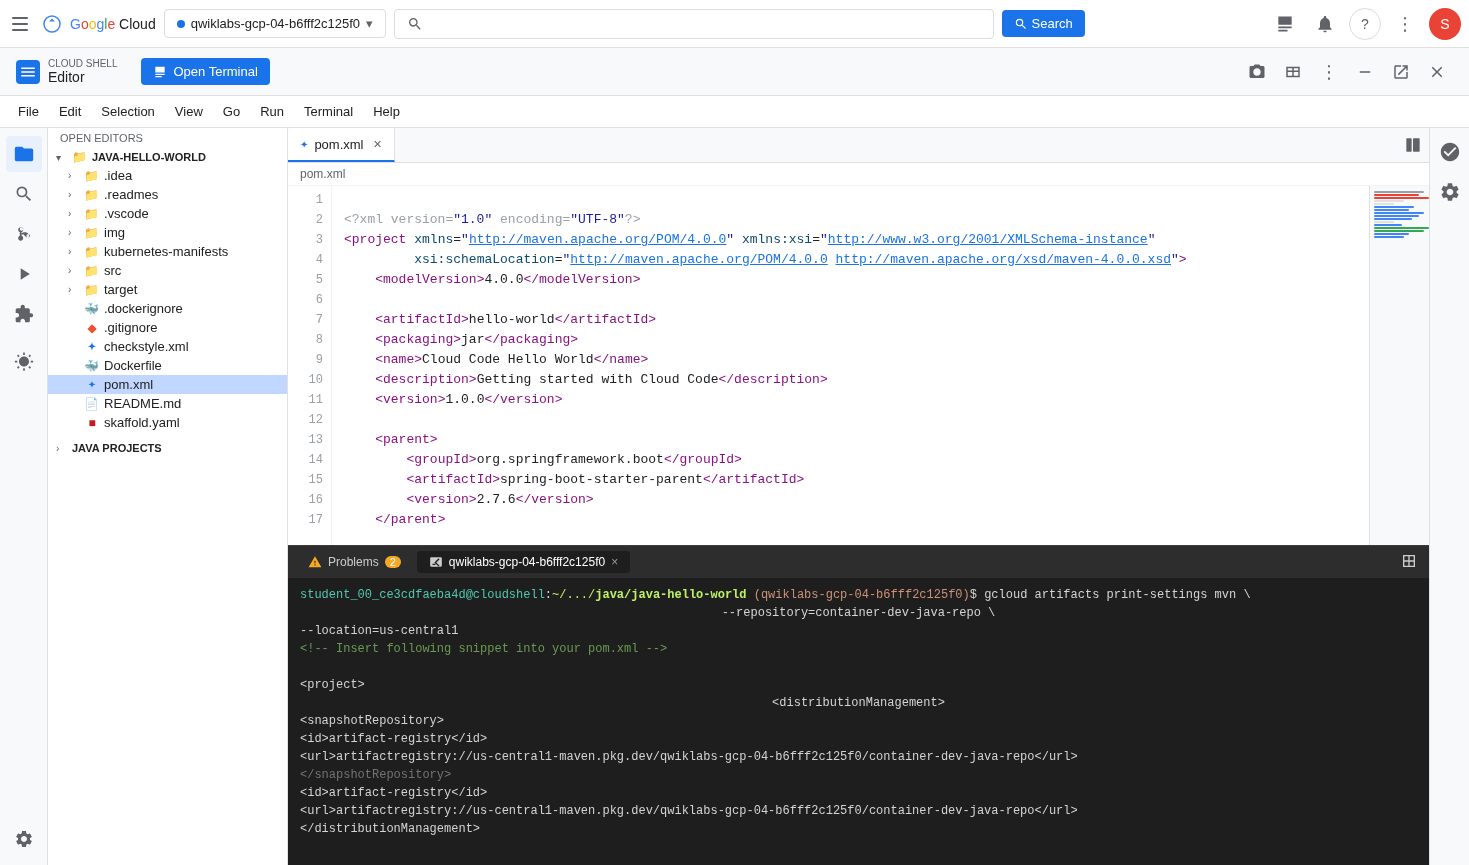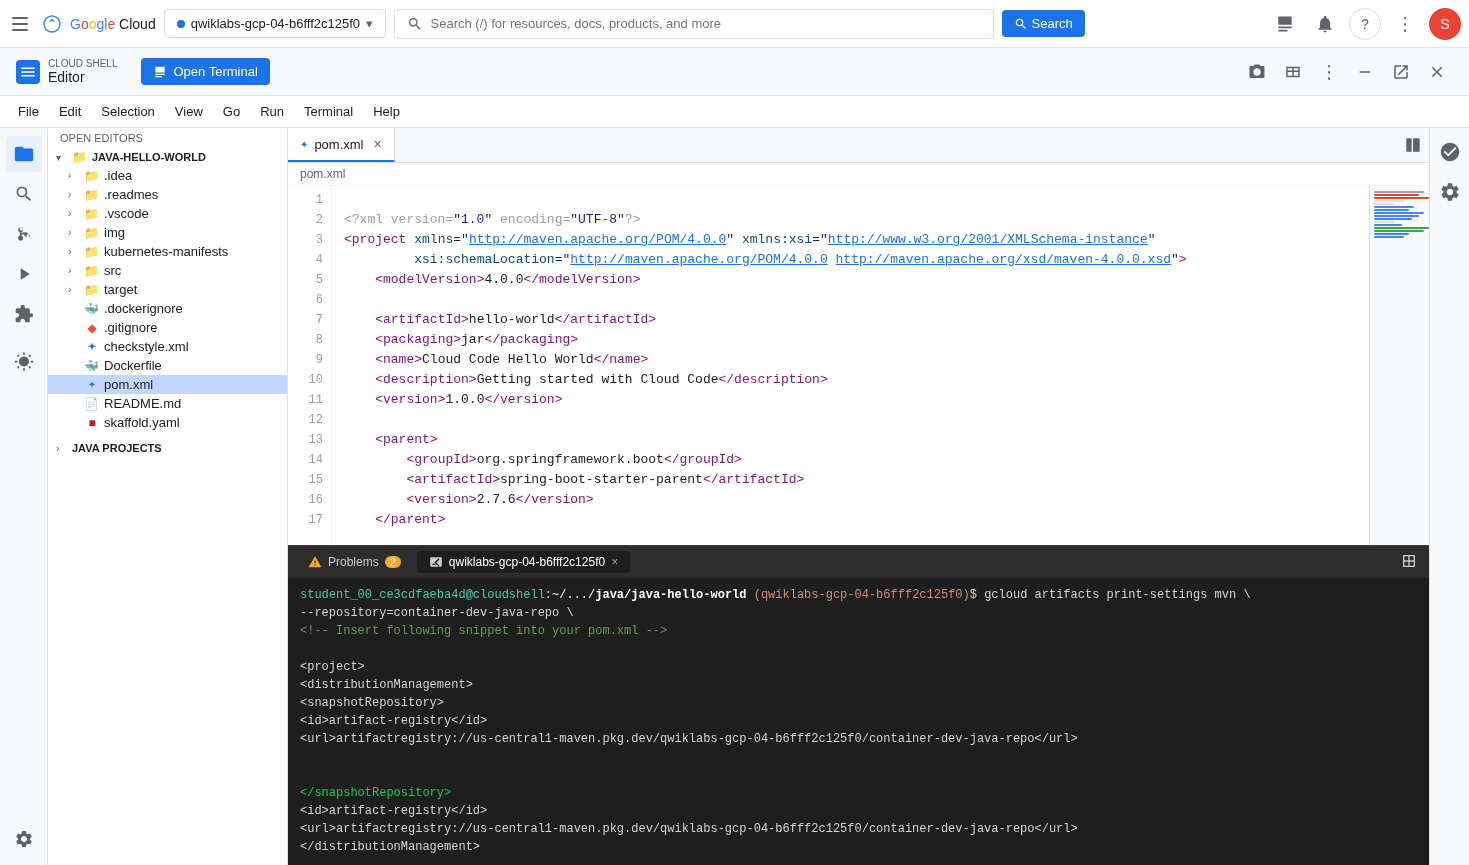--- a/index.html
+++ b/index.html
@@ -113,21 +113,21 @@
 
     
     .terminal-panel { height: 320px; background: #1e1e1e; display: flex; flex-direction: column; border-top: 1px solid #3c3c3c; }
     .terminal-tabs { display: flex; align-items: center; background: #2d2d2d; height: 32px; padding: 0 8px; gap: 4px; }
     .terminal-tab { display: flex; align-items: center; gap: 6px; padding: 4px 12px; font-size: 12px; color: #ccc; cursor: pointer; border-radius: 4px; }
     .terminal-tab.active { background: #1e1e1e; color: #fff; }
     .terminal-tab-close { font-size: 12px; color: #999; }
     .terminal-content { flex: 1; padding: 8px 12px; font-family: 'Consolas', 'Courier New', monospace; font-size: 12px; color: #d4d4d4; overflow-y: auto; line-height: 18px; }
     .terminal-split-btn { margin-left: auto; color: #ccc; cursor: pointer; font-size: 14px; padding: 4px; }
     .prompt-green { color: #4ec9b0; }
-    .prompt-blue { color: #ffffff; }
+    .prompt-blue { color: #bef264; }
     .prompt-yellow { color: #ce9178; }
     .prompt-white { color: #d4d4d4; }
     .terminal-comment { color: #6a9955; }
 
     
     .minimap-content { padding: 4px 2px; }
     .mini-line { height: 2px; margin: 1px 2px; border-radius: 1px; background: #e0e0e0; }
     .mini-line.red { background: #ea4335; }
     .mini-line.green { background: #34a853; }
     .mini-line.blue { background: #4285f4; }
@@ -155,21 +155,20 @@
   <div class="project-selector">
     <div class="project-dot"></div>
     <span>qwiklabs-gcp-04-b6fff2c125f0</span>
     <span style="margin-left:auto;color:#5f6368;">▾</span>
   </div>
 
   <div class="search-bar">
     <svg width="16" height="16" viewBox="0 0 24 24" fill="#5f6368">
         <path d="M15.5 14h-.79l-.28-.27A6.471 6.471 0 0016 9.5 6.5 6.5 0 109.5 16c1.61 0 3.09-.59 4.23-1.57l.27.28v.79l5 4.99L20.49 19l-4.99-5zm-6 0C7.01 14 5 11.99 5 9.5S7.01 5 9.5 5 14 7.01 14 9.5 11.99 14 9.5 14z"></path>
       </svg>
-    <input type="text" placeholder="Search (/) for resources, docs, products, and more" style="">
   </div>
 
   <button class="search-button">
     <svg width="14" height="14" viewBox="0 0 24 24" fill="white">
         <path d="M15.5 14h-.79l-.28-.27A6.471 6.471 0 0016 9.5 6.5 6.5 0 109.5 16c1.61 0 3.09-.59 4.23-1.57l.27.28v.79l5 4.99L20.49 19l-4.99-5zm-6 0C7.01 14 5 11.99 5 9.5S7.01 5 9.5 5 14 7.01 14 9.5 11.99 14 9.5 14z"></path>
       </svg>
     <span>Search</span>
   </button>
 
   <div class="topbar-right">
@@ -499,29 +498,30 @@
           <svg width="16" height="16" viewBox="0 0 24 24" fill="#ccc">
               <path d="M3 3v18h18V3H3zm8 16H5v-6h6v6zm0-8H5V5h6v6zm8 8h-6v-6h6v6zm0-8h-6V5h6v6z"></path>
             </svg>
         </div>
       </div>
 
       <div class="terminal-content">
         <div>
           <span class="prompt-green">student_00_ce3cdfaeba4d@cloudshell</span><span class="prompt-white">:</span><span class="prompt-blue">~/.../<span style="font-weight:bold;">java/java-hello-world</span></span> <span class="prompt-yellow">(qwiklabs-gcp-04-b6fff2c125f0)</span><span class="prompt-white">$ gcloud artifacts print-settings mvn \</span>
         </div>
-        <div style="color:#d4d4d4;">    --repository=container-dev-java-repo \</div>
+        <div style="color:#d4d4d4;text-align:center;">    --repository=container-dev-java-repo \</div>
+        <div style="color:#d4d4d4;">    --location=us-central1</div>
         <div class="terminal-comment">&lt;!-- Insert following snippet into your pom.xml --&gt;</div>
         <div>&nbsp;</div>
         <div style="color:#d4d4d4;">&lt;project&gt;</div>
-        <div style="color:#d4d4d4;">  &lt;distributionManagement&gt;</div>
+        <div style="color:#d4d4d4;text-align:center;">  &lt;distributionManagement&gt;</div>
         <div style="color:#d4d4d4;">    &lt;snapshotRepository&gt;</div>
         <div style="color:#d4d4d4;">      &lt;id&gt;artifact-registry&lt;/id&gt;</div>
         <div style="color:#d4d4d4;">      &lt;url&gt;artifactregistry://us-central1-maven.pkg.dev/qwiklabs-gcp-04-b6fff2c125f0/container-dev-java-repo&lt;/url&gt;</div>
-        <div style="color:#22c55e;margin-top:36px;">    &lt;/snapshotRepository&gt;</div>
+        <div style="color:#737373;">    &lt;/snapshotRepository&gt;</div>
         <div style="color:#d4d4d4;">      &lt;id&gt;artifact-registry&lt;/id&gt;</div>
         <div style="color:#d4d4d4;">      &lt;url&gt;artifactregistry://us-central1-maven.pkg.dev/qwiklabs-gcp-04-b6fff2c125f0/container-dev-java-repo&lt;/url&gt;</div>
         <div style="color:#d4d4d4;">  &lt;/distributionManagement&gt;</div>
 
       </div>
     </div>
 
   </div>
 
   <div style="width:40px;background:#f8f9fa;border-left:1px solid #e0e0e0;display:flex;flex-direction:column;align-items:center;padding:8px 0;gap:8px;">

